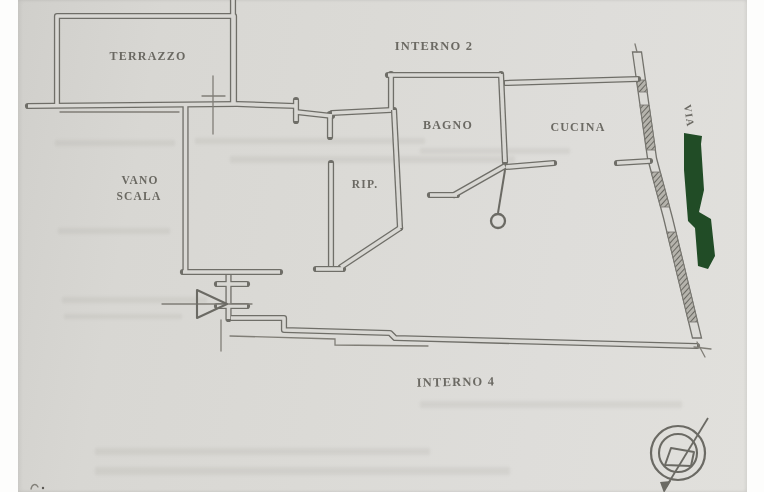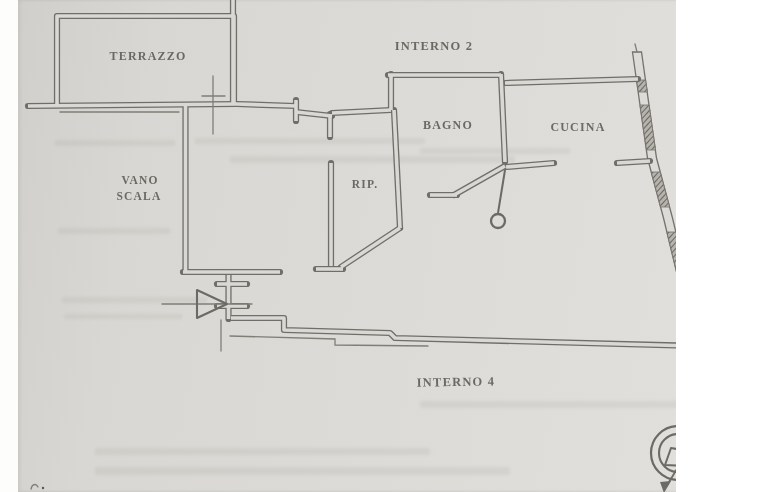--- a/index.html
+++ b/index.html
@@ -1,16 +1,16 @@
 <!DOCTYPE html>
 <html><head>
 <meta charset="utf-8">
 <style>
   html,body{margin:0;padding:0;background:#ffffff;}
-  .stage{position:relative;width:676px;height:492px;overflow:hidden;background:#fdfdfc;
+  .stage{position:relative;width:764px;height:492px;overflow:hidden;background:#fdfdfc;
          font-family:"Liberation Serif", serif;}
   
   .paper{position:absolute;top:0;bottom:0;left:18px;width:729px;
          background:linear-gradient(100deg,#d0cfcb 0%,#d8d7d3 18%,#dbdad6 45%,#deddda 72%,#e1e0dc 100%);
          box-shadow:inset 2px 0 4px rgba(0,0,0,.06), inset -2px 0 3px rgba(0,0,0,.05);}
   svg.plan{position:absolute;left:0;top:0;}
   #walls-src path{fill:none;}
   .wall-outer{stroke:#6f6e68;stroke-width:6.2;fill:none;stroke-linecap:round;stroke-linejoin:round;}
   .wall-inner{stroke:#d9d8d4;stroke-width:3.6;fill:none;stroke-linecap:butt;stroke-linejoin:round;}
   .thin{stroke:#807e77;stroke-width:1.3;fill:none;stroke-linecap:round;}

